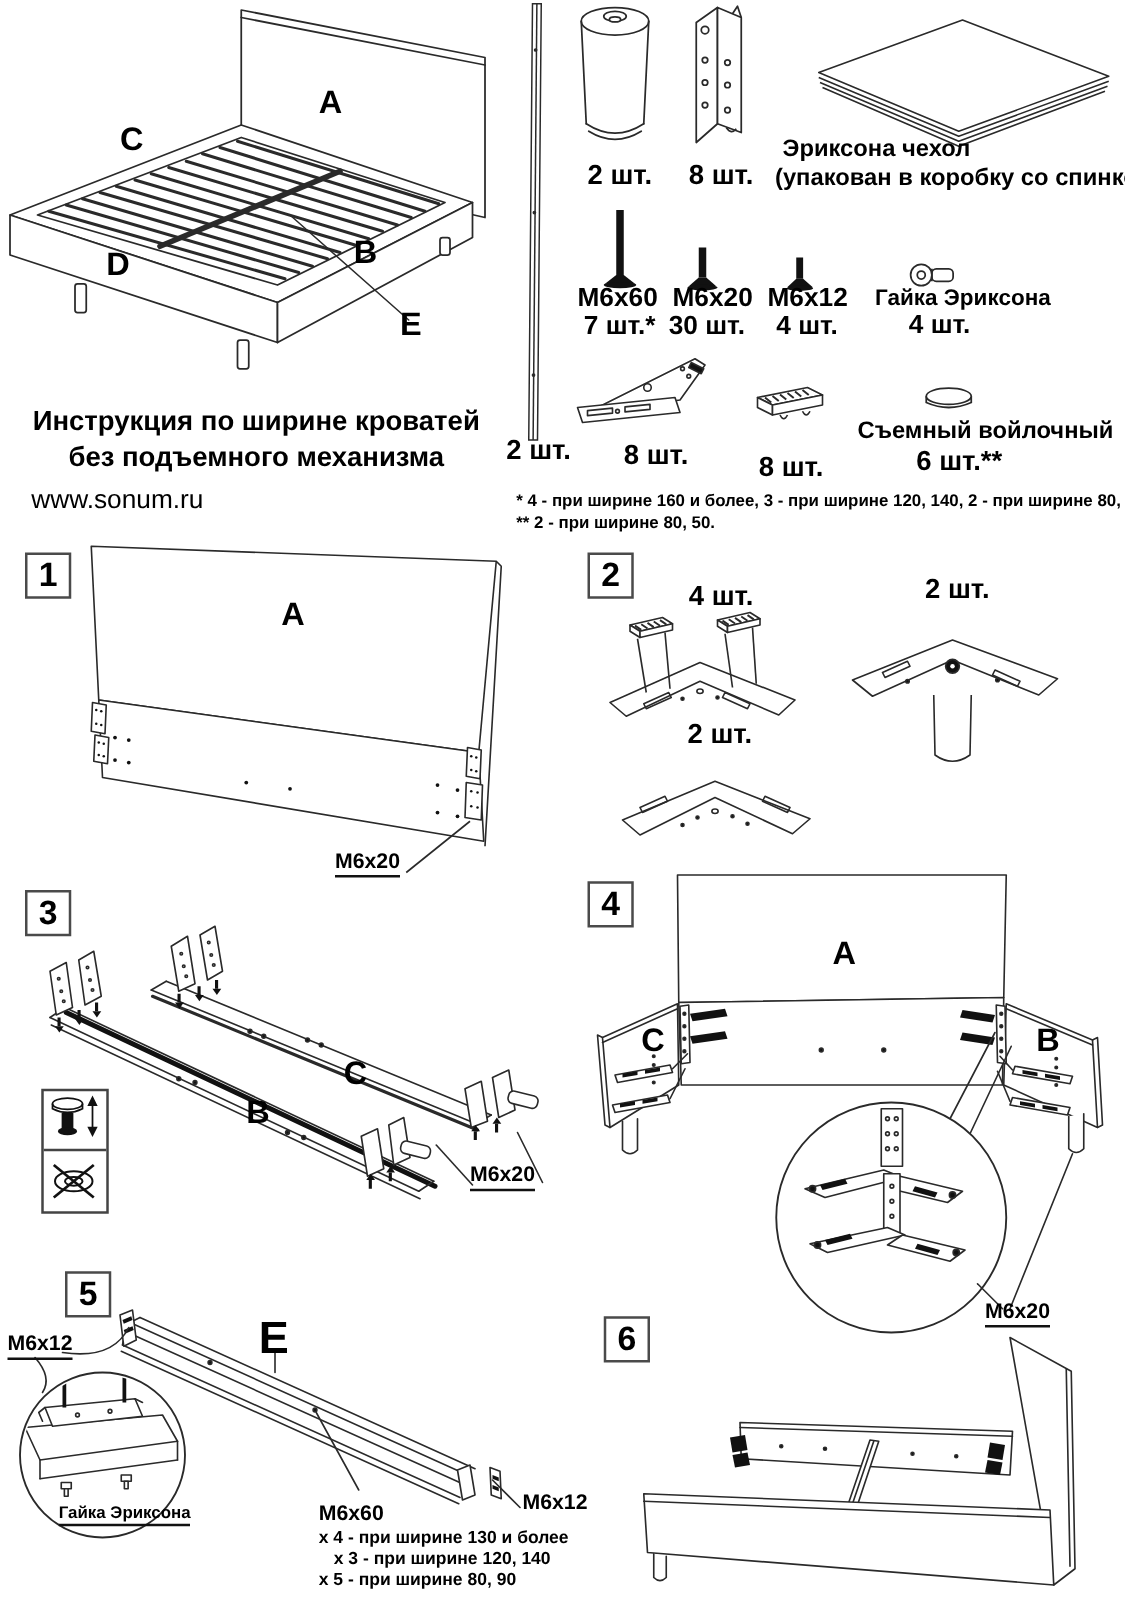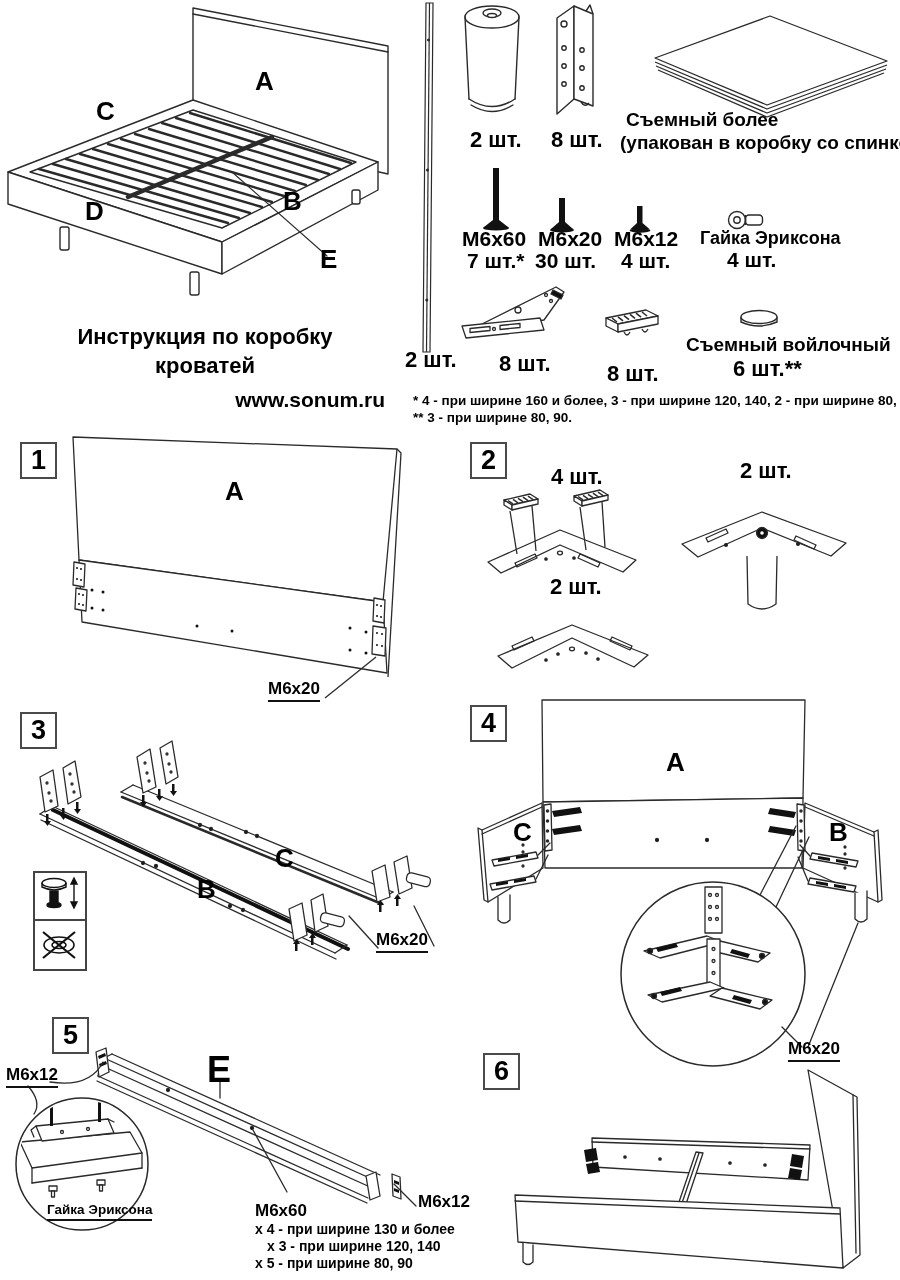--- a/index.html
+++ b/index.html
@@ -7,22 +7,22 @@
         font-family:"Liberation Sans",sans-serif;color:#000}
   .abs{position:absolute}
   .lbl{position:absolute;font-weight:bold;white-space:nowrap;line-height:1.05;color:#000}
   .f13{font-size:13.5px}.f14{font-size:14px}.f17{font-size:17px}.f18{font-size:18px}
   .f19{font-size:19px}.f21{font-size:21px}.f22{font-size:22px}.f26{font-size:26px}.f36{font-size:36px}
   .ul{border-bottom:2px solid #111;padding-bottom:2px}
   .stepbox{position:absolute;width:33px;height:33px;border:2.5px solid #4a4a4a;background:#fff;
            display:flex;align-items:center;justify-content:center;font-size:27px;font-weight:bold}
   .title-block{position:absolute;left:25px;top:322px;width:360px;text-align:center;
                font-weight:bold;font-size:22px;line-height:29px}
-  .website{position:absolute;left:25px;top:388px;width:360px;text-align:right;
-           font-weight:bold;font-size:21px}
+  .website{position:absolute;left:25px;top:388px;width:360px;text-align:left;
+           font-weight:normal;font-size:21px}
   .infobox{position:absolute;left:33px;top:871px;width:50px;height:96px;border:2px solid #444;background:#fff}
   .infobox .cell{width:100%;height:48px;display:flex;align-items:center;justify-content:center;box-sizing:border-box}
   .infobox .cell:first-child{border-bottom:2px solid #444}
   svg{display:block}
 </style>
 </head>
 <body>
 
 <div class="page">
 
@@ -42,21 +42,22 @@
       <line x1="327" y1="256" x2="232" y2="172" stroke-width="1.2"></line>
     </g>
   </svg>
   <span class="lbl f26" style="left:255px;top:68px">A</span>
   <span class="lbl f26" style="left:96px;top:98px">C</span>
   <span class="lbl f26" style="left:85px;top:198px">D</span>
   <span class="lbl f26" style="left:283px;top:188px">B</span>
   <span class="lbl f26" style="left:320px;top:246px">E</span>
 
   <div class="title-block">
-    <div>Инструкция по коробку кроватей</div>
+    <div>Инструкция по ширине кроватей</div>
+    <div>без подъемного механизма</div>
   </div>
   <div class="website">www.sonum.ru</div>
 
   <svg class="abs" style="left:416px;top:0" width="34" height="364" viewBox="0 0 34 364">
     <g stroke="#2a2a2a" stroke-width="1.2" fill="none">
       <polygon points="10,3 17,3 14,352 7,352" fill="#fff"></polygon>
       <line x1="13.5" y1="3" x2="10.5" y2="352"></line>
       <circle cx="12.5" cy="40" r="0.9" fill="#222"></circle>
         <circle cx="11.5" cy="170" r="0.9" fill="#222"></circle>
         <circle cx="10.8" cy="300" r="0.9" fill="#222"></circle>
@@ -94,21 +95,21 @@
   <span class="lbl f22" style="left:551px;top:128px">8 шт.</span>
 
   <svg class="abs" style="left:615px;top:8px" width="280" height="112" viewBox="0 0 280 112">
     <g stroke="#2a2a2a" stroke-width="1.3" fill="none" stroke-linejoin="round">
       <polygon points="40,50 155,8 272,53 152,97" fill="#fff"></polygon>
       <path d="M40,54 L152,101 L272,57"></path>
       <path d="M41,58 L152,105 L271,61"></path>
       <path d="M43,62 L152,109 L269,65"></path>
     </g>
   </svg>
-  <span class="lbl f19" style="left:626px;top:110px">Съемный более</span>
+  <span class="lbl f19" style="left:626px;top:110px">Эриксона чехол</span>
   <span class="lbl f19" style="left:620px;top:133px">(упакован в коробку со спинкой)</span>
 
   <svg class="abs" style="left:480px;top:166px" width="32" height="68" viewBox="0 0 32 68">
     <rect x="13" y="2" width="6" height="52" fill="#111"></rect>
     <polygon points="13,54 19,54 28,61 4,61" fill="#111"></polygon>
     <ellipse cx="16" cy="62" rx="13" ry="2.5" fill="#111"></ellipse>
   </svg>
   <span class="lbl f21" style="left:462px;top:228px">M6x60</span>
   <span class="lbl f21" style="left:467px;top:250px">7 шт.*</span>
 
@@ -168,21 +169,21 @@
   <svg class="abs" style="left:736px;top:308px" width="46" height="24" viewBox="0 0 46 24">
     <g stroke="#2a2a2a" stroke-width="1.4" fill="none">
       <path d="M5,9 L5,14 Q23,22 41,14 L41,9" fill="#fff"></path>
       <ellipse cx="23" cy="9" rx="18" ry="6.5" fill="#fff"></ellipse>
     </g>
   </svg>
   <span class="lbl f19" style="left:686px;top:335px">Съемный войлочный</span>
   <span class="lbl f22" style="left:733px;top:357px">6 шт.**</span>
 
   <span class="lbl f13" style="left:413px;top:394px">* 4 - при ширине 160 и более, 3 - при ширине 120, 140, 2 - при ширине 80, 90.</span>
-  <span class="lbl f13" style="left:413px;top:411px">** 3 - при ширине 80, 90.</span>
+  <span class="lbl f13" style="left:413px;top:411px">** 2 - при ширине 80, 50.</span>
 
   <div class="stepbox" style="left:20px;top:442px">1</div>
   <svg class="abs" style="left:60px;top:430px" width="410" height="275" viewBox="0 0 410 275">
     <g stroke="#2a2a2a" stroke-width="1.3" fill="none" stroke-linejoin="round">
       <polygon points="13,7 337,19 323,172 19,130" fill="#fff"></polygon>
       <polyline points="337,19 341,23 328,247"></polyline>
       <polygon points="19,130 323,172 327,243 22,192" fill="#fff"></polygon>
       <polygon points="14,132 25,134 24,157 13,155" fill="#fff"></polygon>
       <polygon points="16,158 27,160 26,181 15,179" fill="#fff"></polygon>
       <polygon points="314,168 325,170 324,193 313,191" fill="#fff"></polygon>

